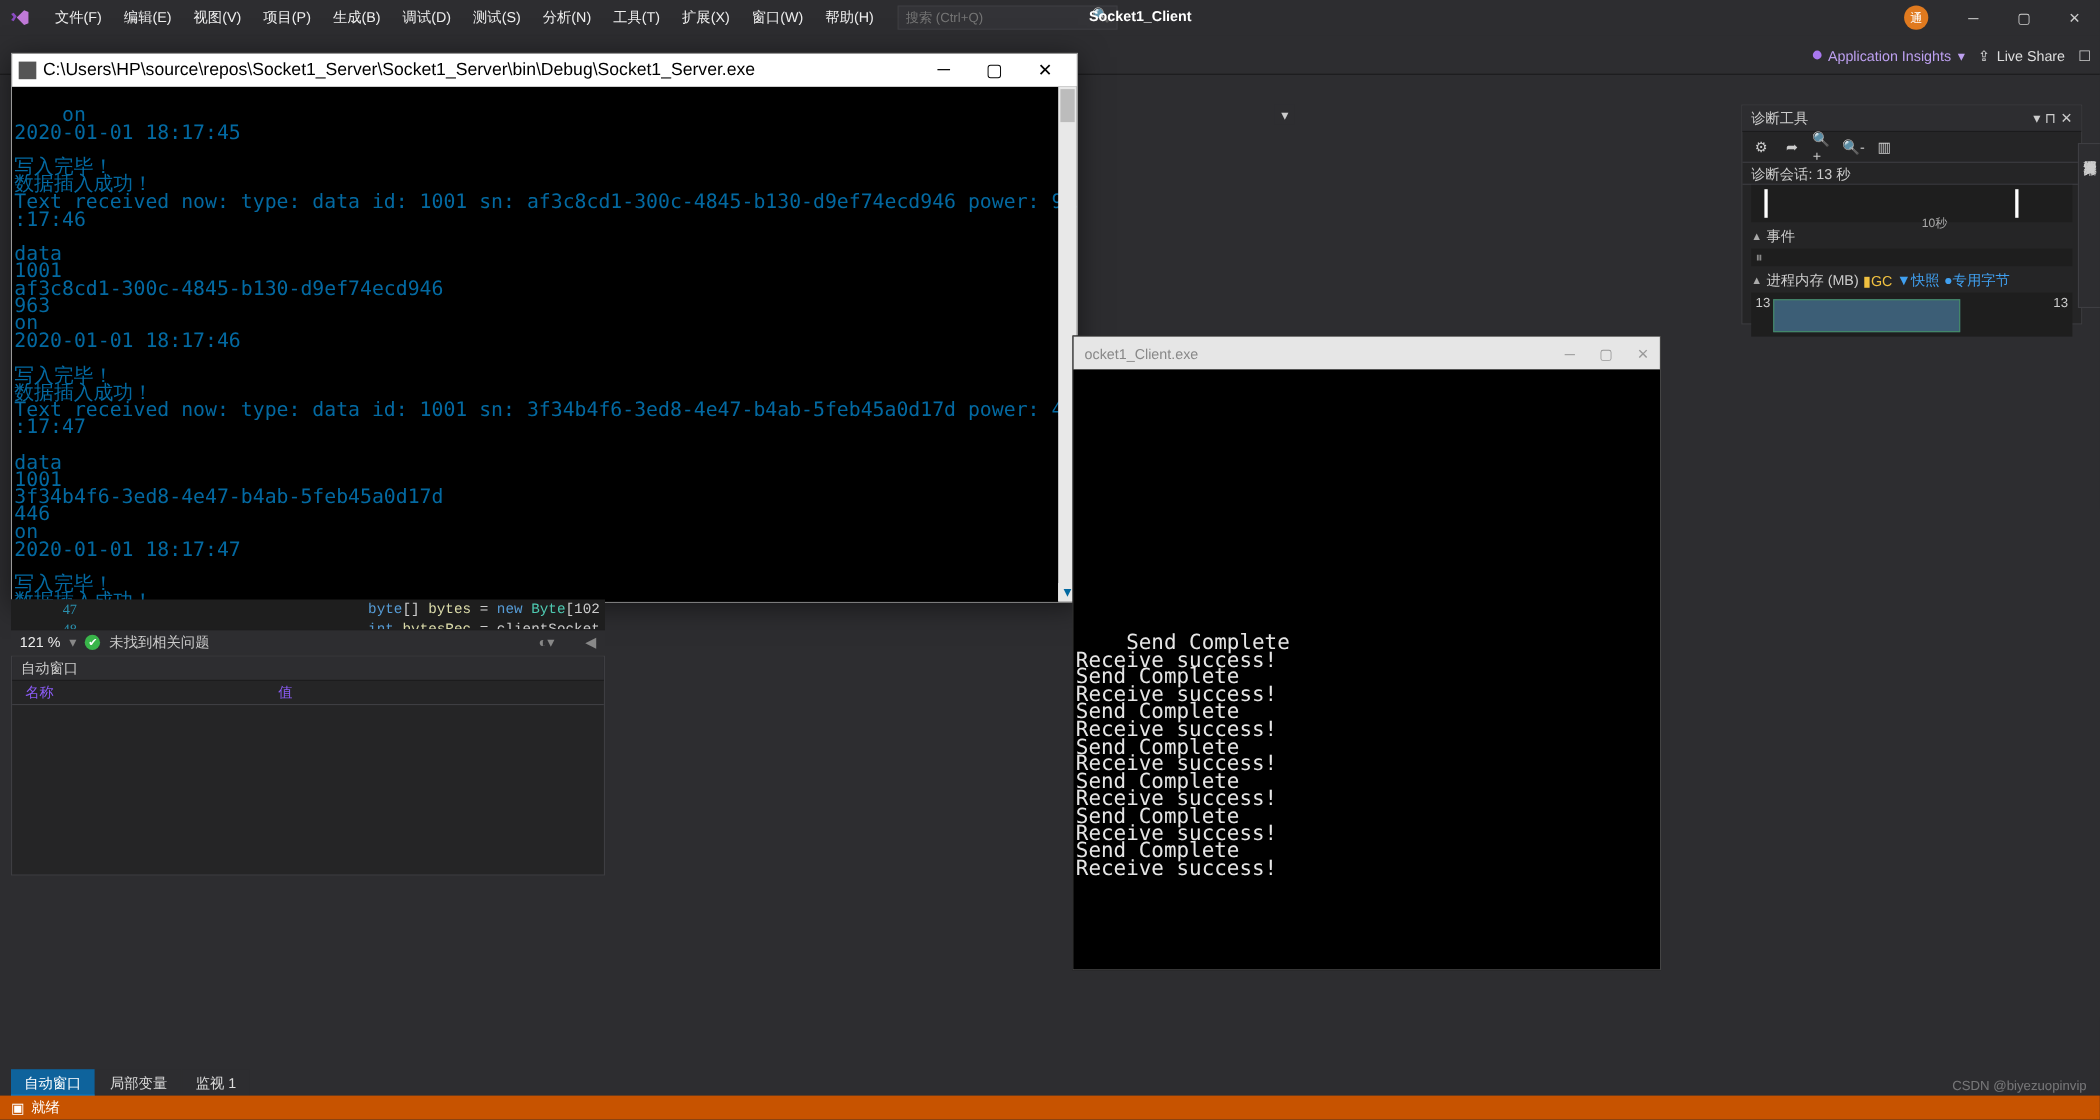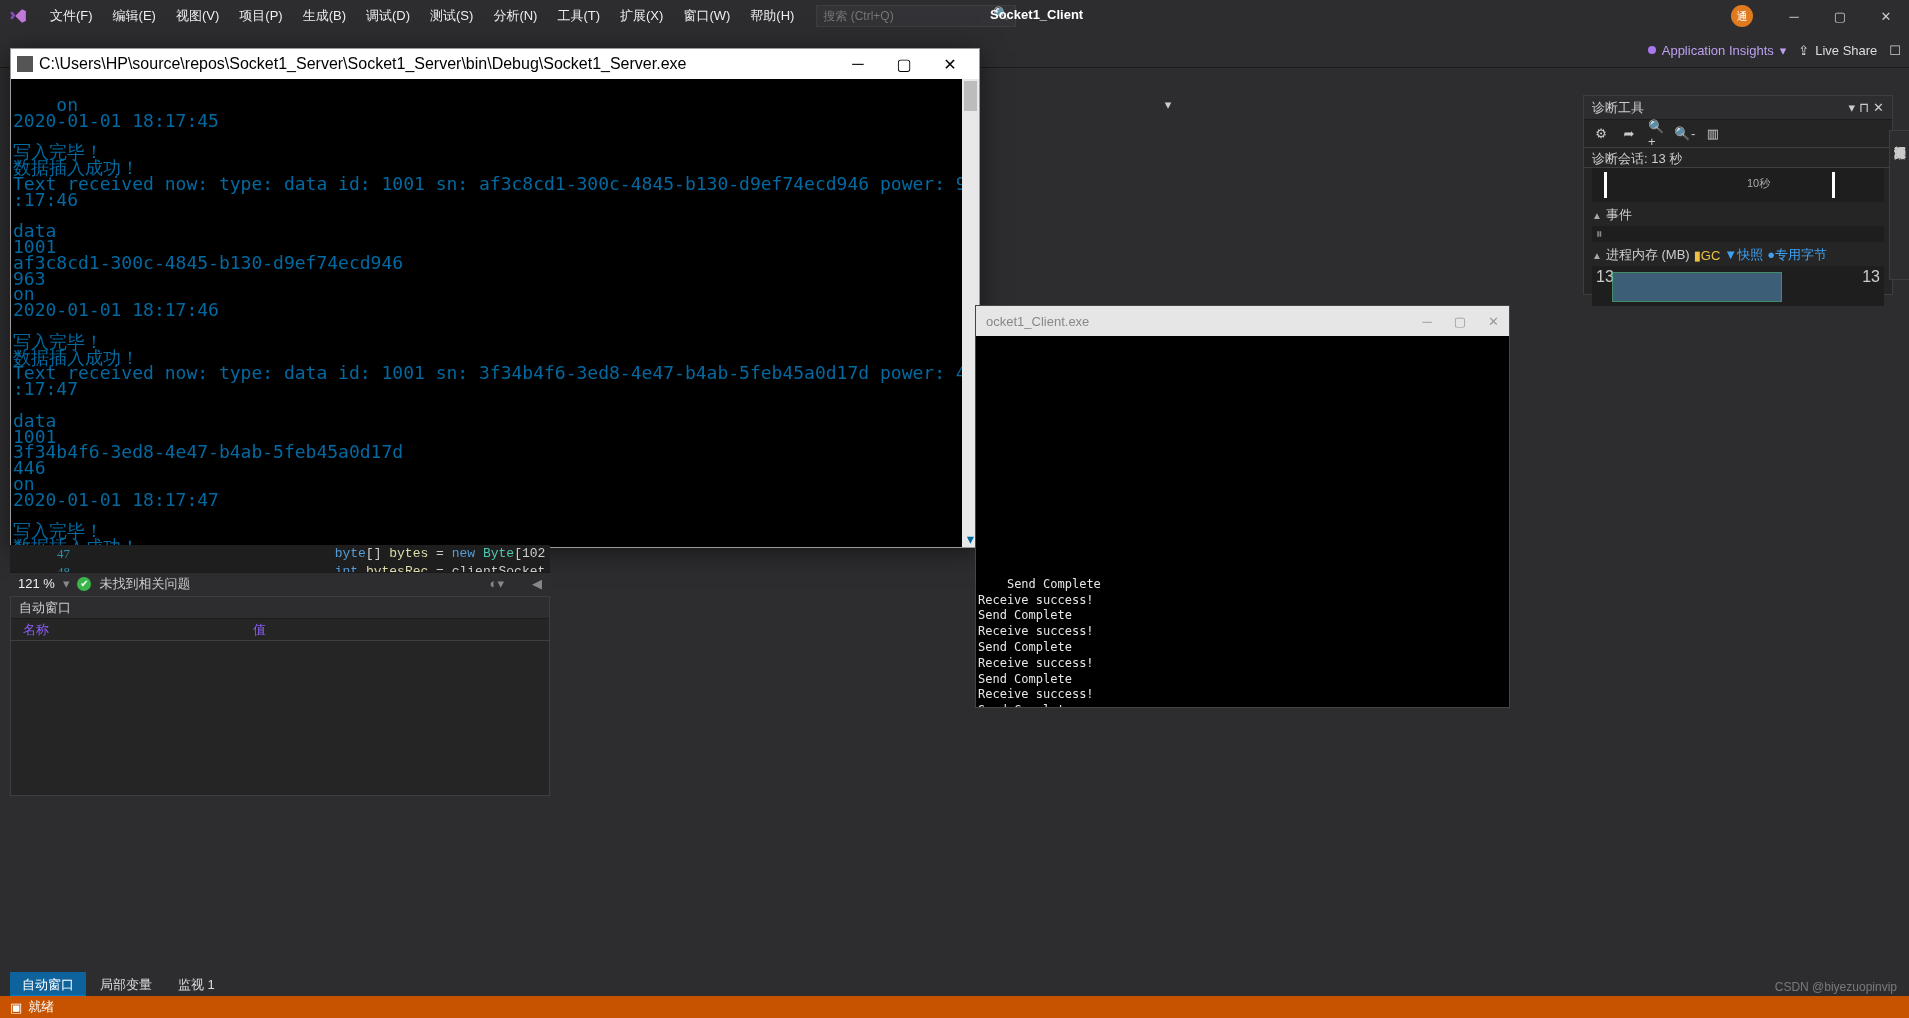--- a/index.html
+++ b/index.html
@@ -139,40 +139,40 @@
 }
 .console-scroll-thumb { position: absolute; left: 2px; right: 2px; top: 2px; height: 30px; background: #bcbcbc; }
 .console-scroll-down { position: absolute; left: 0; right: 0; bottom: 0; height: 17px; background: #e8e8e8; display:flex;align-items:center;justify-content:center; }
 
 
 .client-console {
   position: absolute;
   left: 975px;
   top: 305px;
   width: 535px;
-  height: 403px;
+  height: 577px;
   background: #000;
   border: 1px solid #444;
 }
 .client-title {
   height: 30px;
   background: #e6e6e6;
   color: #888;
   display: flex;
   align-items: center;
   padding: 0 10px;
   font-size: 13px;
 }
 .client-title-ctrl { margin-left: auto; display: flex; gap: 22px; color: #999; }
 .client-body {
   height: calc(100% - 30px);
   background: #000;
   color: #e6e6e6;
   font-family: "Consolas", monospace;
-  font-size: 12px;
+  font-size: 19px;
   line-height: 15.8px;
   padding: 225px 2px 2px 2px;
   white-space: pre;
   overflow: hidden;
 }
 
 
 .code-strip {
   position: absolute;
   left: 10px;
@@ -280,21 +280,21 @@
 .diag-marker { position:absolute; top:4px; bottom:4px; width:3px; background:#fff; }
 .diag-tick { position:absolute; top:8px; color:#aaa; font-size:11px; }
 .diag-section { padding: 4px 8px 2px 8px; color:#ccc; display:flex; align-items:center; gap:4px; }
 .tri { color:#aaa; font-size:10px; }
 .diag-box { height: 16px; background:#1e1e1e; margin: 0 8px; position:relative; }
 .gc-badge { color:#f0c040; }
 .snap-badge { color:#40a0f0; }
 .bytes-badge { color:#40a0f0; }
 .mem-chart { height: 40px; background:#1e1e1e; margin: 0 8px; position:relative; }
 .mem-fill { position:absolute; left:20px; top:6px; width:170px; height:30px; background:#4a7a9c; opacity:0.7; border:1px solid #5b8; }
-.mem-label { position:absolute; font-size:16px; color:#ccc; }
+.mem-label { position:absolute; font-size:12px; color:#ccc; }
 
 
 .side-vert {
   position: absolute;
   right: -2px;
   top: 130px;
   width: 22px;
   height: 150px;
   writing-mode: vertical-rl;
   color: #ccc;
@@ -388,21 +388,21 @@
   <div class="diag-tb">
     <span class="ib">⚙</span>
     <span class="ib">➦</span>
     <span class="ib">🔍+</span>
     <span class="ib">🔍-</span>
     <span class="ib">▥</span>
   </div>
   <div class="diag-session">诊断会话: 13 秒</div>
   <div class="diag-timeline">
     <div class="diag-marker" style="left:12px;"></div>
-    <div class="diag-tick" style="left:155px;">10秒</div>
+    <div class="diag-tick" style="left:155px;margin-top:19px;">10秒</div>
     <div class="diag-marker" style="left:240px;"></div>
   </div>
   <div class="diag-section">
     <span class="tri">▲</span>
     <span>事件</span>
   </div>
   <div class="diag-box">
     <span style="position:absolute;left:4px;top:0;color:#888;">⏸</span>
   </div>
   <div class="diag-section">

